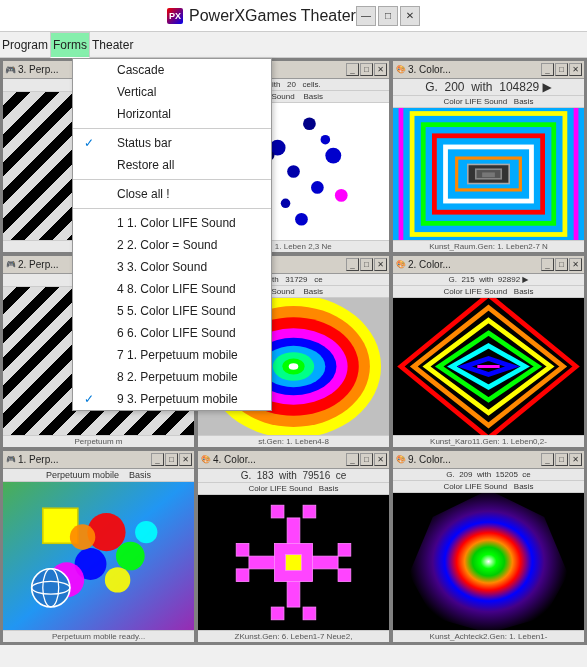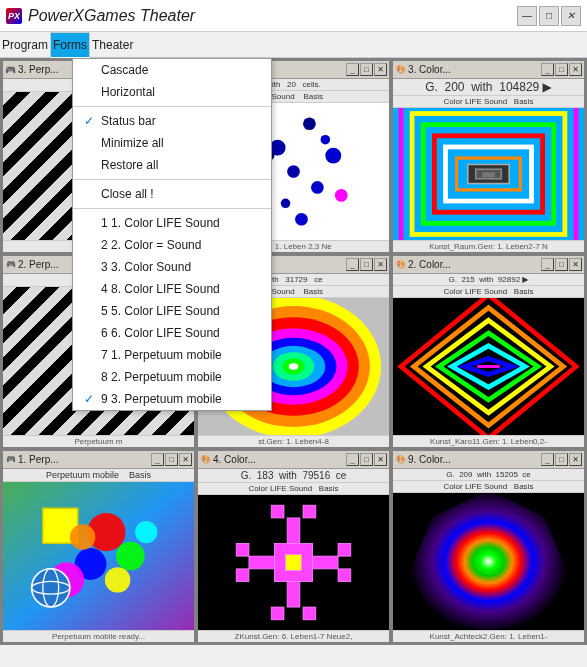--- a/index.html
+++ b/index.html
@@ -13,22 +13,21 @@
     }
 
     
     .title-bar {
       display: flex;
       align-items: center;
       background: #fff;
       border-bottom: 1px solid #ccc;
       padding: 4px 6px;
       height: 32px;
-      justify-content: space-between;
-      font-style: italic;
+      justify-content: center;
     }
     .title-bar-left {
       display: flex;
       align-items: center;
       gap: 6px;
     }
     .title-icon {
       width: 16px;
       height: 16px;
       background: linear-gradient(135deg, #e00 0%, #00e 100%);
@@ -71,21 +70,21 @@
     }
     .menu-item {
       padding: 4px 2px;
       font-size: 12px;
       cursor: pointer;
       display: flex;
       align-items: center;
       color: #222;
     }
     .menu-item.active {
-      background: #0ea5e9;
+      background: #86efac;
       border: 1px solid #ccc;
       border-bottom: 1px solid #fff;
       margin-bottom: -1px;
       position: relative;
       z-index: 100;
     }
 
     
     .dropdown {
       position: absolute;
@@ -97,21 +96,21 @@
       z-index: 200;
       min-width: 200px;
     }
     .dropdown-item {
       padding: 4px 24px 4px 24px;
       font-size: 12px;
       cursor: pointer;
       color: #222;
       display: flex;
       align-items: center;
-      gap: 4px;
+      gap: 20px;
       white-space: nowrap;
     }
     .dropdown-separator {
       height: 1px;
       background: #ccc;
       margin: 3px 0;
     }
     .dropdown-check {
       width: 16px;
       margin-left: -16px;
@@ -259,30 +258,30 @@
   <div class="menu-item">Theater</div>
 </div>
 
 <div class="dropdown">
   <div class="dropdown-item">
     <span class="dropdown-check">&nbsp;</span>
     <span>Cascade</span>
   </div>
   <div class="dropdown-item">
     <span class="dropdown-check">&nbsp;</span>
+    <span>Vertical</span>
+  </div>
+  <div class="dropdown-item">
+    <span class="dropdown-check">&nbsp;</span>
     <span>Horizontal</span>
   </div>
   <div class="dropdown-separator"></div>
   <div class="dropdown-item">
     <span class="dropdown-check">✓</span>
     <span>Status bar</span>
-  </div>
-  <div class="dropdown-item">
-    <span class="dropdown-check">&nbsp;</span>
-    <span>Minimize all</span>
   </div>
   <div class="dropdown-item">
     <span class="dropdown-check">&nbsp;</span>
     <span>Restore all</span>
   </div>
   <div class="dropdown-separator"></div>
   <div class="dropdown-item">
     <span class="dropdown-check">&nbsp;</span>
     <span>Close all !</span>
   </div>

